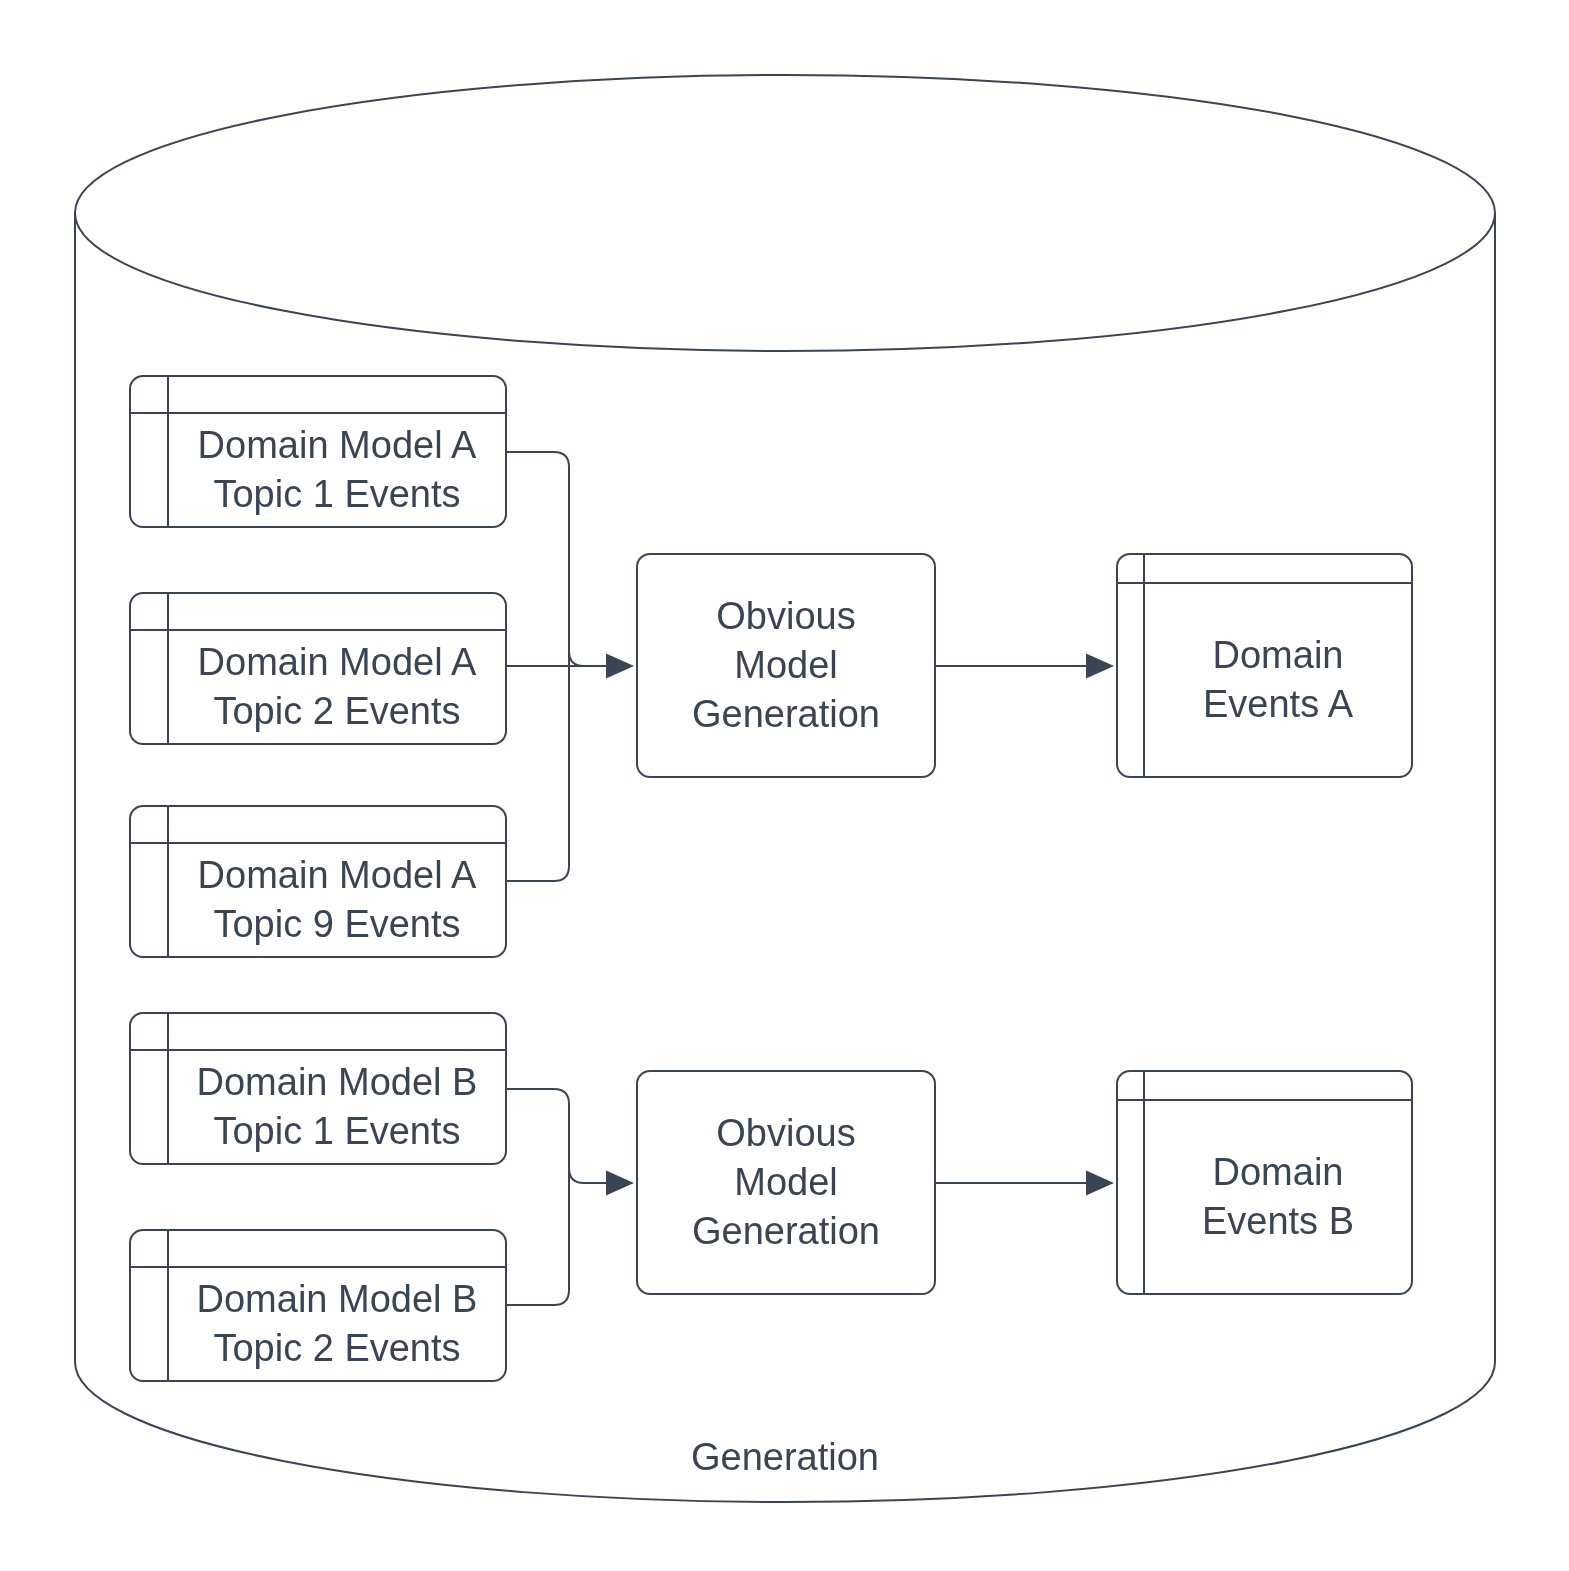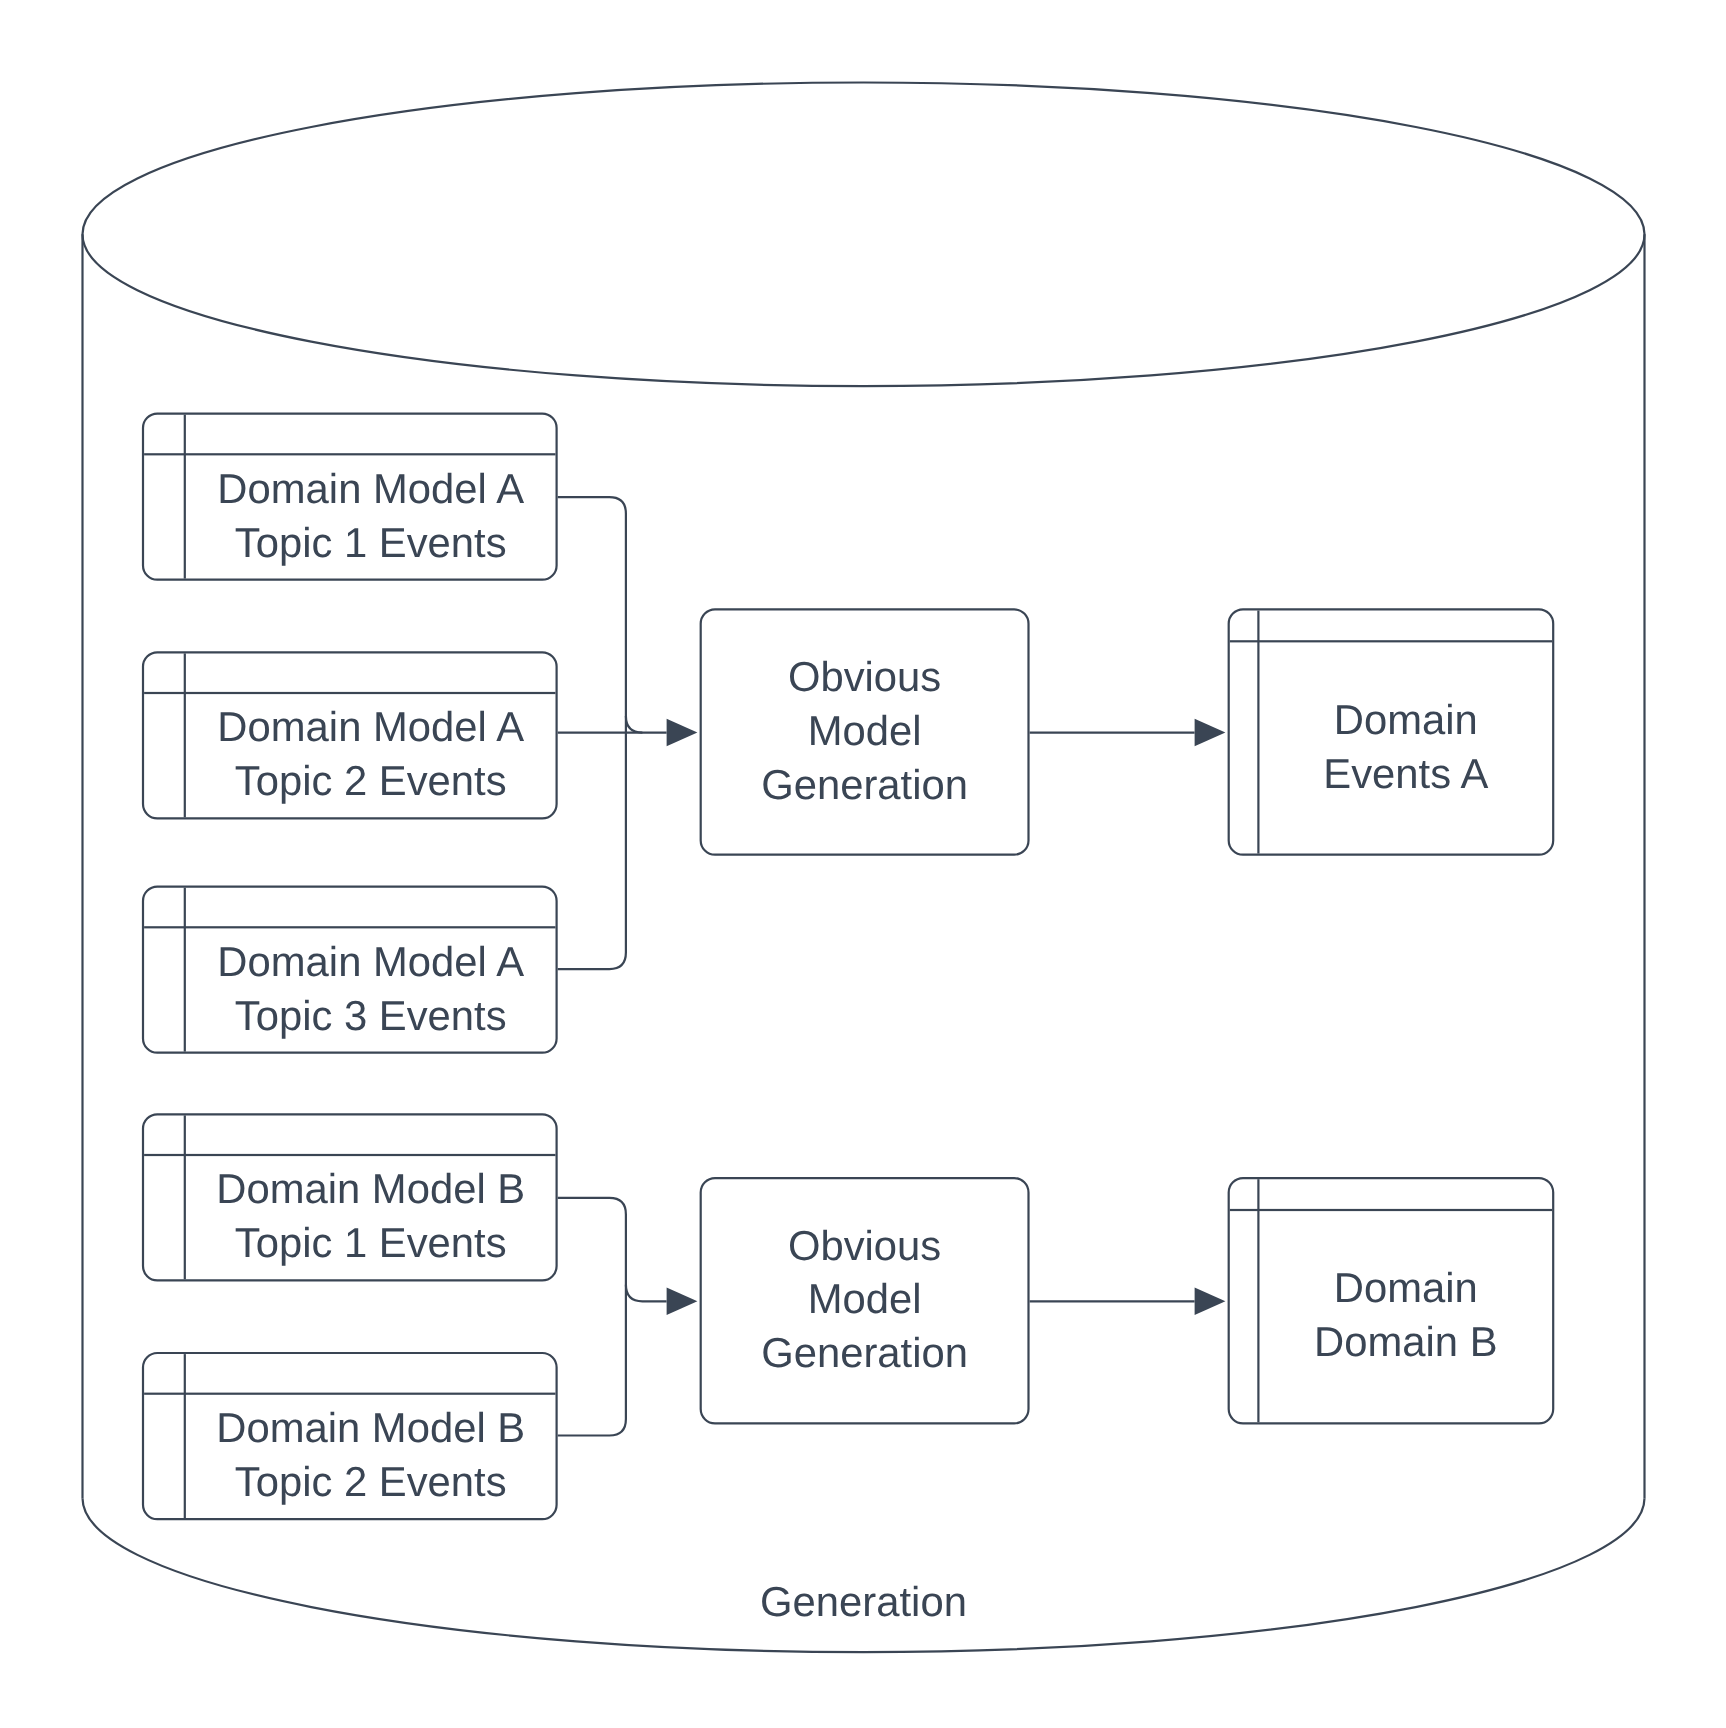--- a/index.html
+++ b/index.html
@@ -82,21 +82,21 @@
       <div>Domain Model A</div>
       <div>Topic 2 Events</div>
     </div>
   </div>
 
   <div class="node tbl ev" style="left:129px;top:805px;width:378px;height:153px">
     <div class="strp"></div>
     <div class="hdr"></div>
     <div class="txt">
       <div>Domain Model A</div>
-      <div>Topic 3 Events</div>
+      <div>Topic 9 Events</div>
     </div>
   </div>
 
   <div class="node tbl ev" style="left:129px;top:1012px;width:378px;height:153px">
     <div class="strp"></div>
     <div class="hdr"></div>
     <div class="txt">
       <div>Domain Model B</div>
       <div>Topic 1 Events</div>
     </div>
@@ -134,19 +134,19 @@
       <div>Domain</div>
       <div>Events A</div>
     </div>
   </div>
 
   <div class="node tbl out" style="left:1116px;top:1070px;width:297px;height:225px">
     <div class="strp"></div>
     <div class="hdr"></div>
     <div class="txt">
       <div>Domain</div>
-      <div>Domain B</div>
+      <div>Events B</div>
     </div>
   </div>
 
   <div class="cyl-label">Generation</div>
 
 </div>
 
 </body></html>

